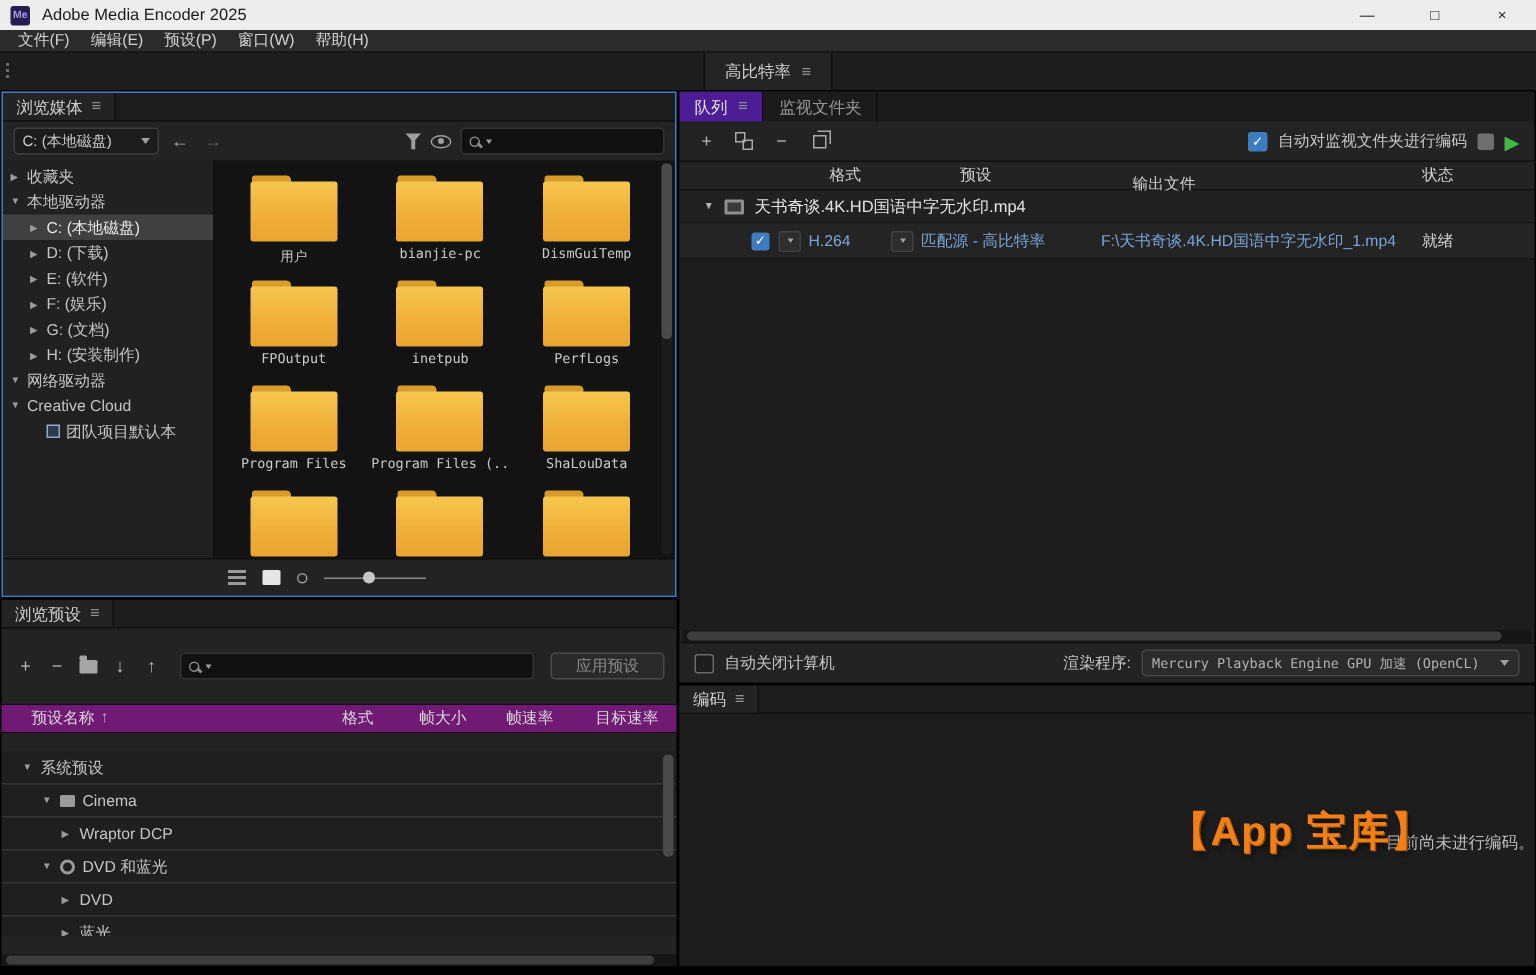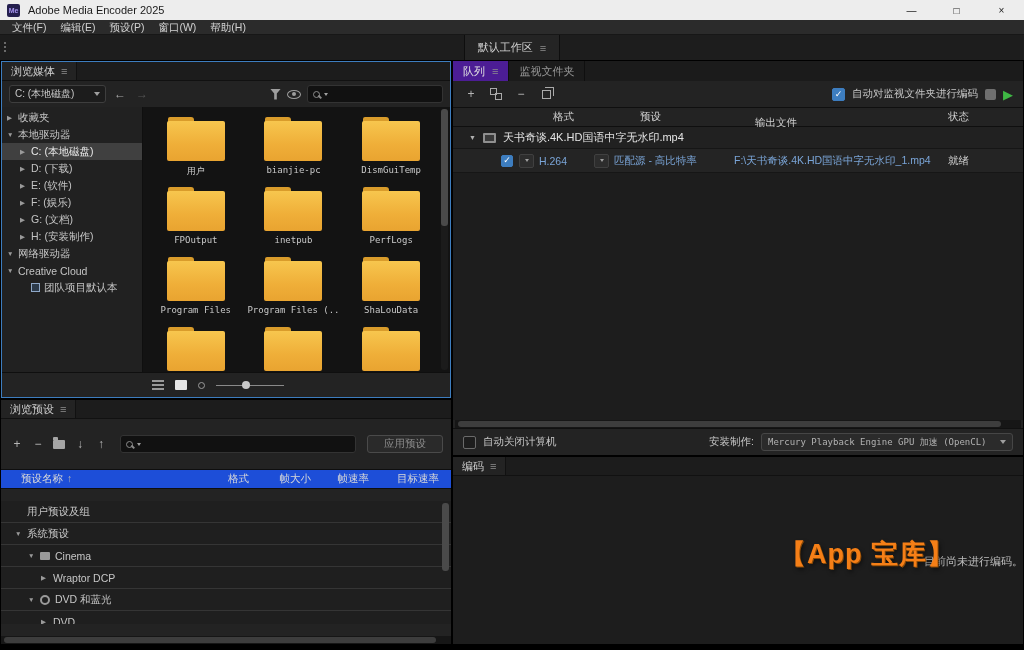--- a/index.html
+++ b/index.html
@@ -111,21 +111,21 @@
   .zoom-slider .handle { position:absolute; top:1px; left:26px; width:8px; height:8px; background:#c8c8c8; border-radius:50%; }
 
   
   .pb-toolbar { height:26px; flex:none; display:flex; align-items:center; gap:5px; padding:0 8px; }
   .mini-folder { width:12px; height:9px; background:#a5a5a5; border-radius:1px; position:relative; }
   .mini-folder::before { content:""; position:absolute; top:-3px; left:0; width:5px; height:3px;
                          background:#a5a5a5; border-radius:1px 1px 0 0; }
   .searchbox.pb { flex:1; margin:0 6px; }
   .apply-btn { width:76px; height:18px; background:#2a2a2a; border:1px solid #4a4a4a; border-radius:3px;
                color:#8b8b8b; font-size:10.5px; font-family:"Liberation Sans", sans-serif; }
-  .pb-colheader { height:20px; flex:none; display:flex; align-items:center; background:#1d4ed8;
+  .pb-colheader { height:20px; flex:none; display:flex; align-items:center; background:#701a75;
                   border-top:1px solid #0f0f0f; border-bottom:1px solid #0f0f0f;
                   font-size:10.5px; color:#d8d8d8; padding:0 12px 0 20px; }
   .pb-colheader .name { flex:1; display:flex; gap:4px; }
   .pb-colheader .sort { color:#b5b5b5; }
   .pb-colheader .c1 { width:62px; text-align:right; }
   .pb-colheader .c2 { width:62px; text-align:right; }
   .pb-colheader .c3 { width:58px; text-align:right; }
   .pb-colheader .c4 { width:70px; text-align:right; }
   .pb-rows { flex:1; position:relative; background:#1f1f1f; overflow:hidden; }
   .p-row { height:22px; display:flex; align-items:center; border-bottom:1px solid #353535;
@@ -216,21 +216,21 @@
       <div class="menu-item">预设(P)</div>
 
       <div class="menu-item">窗口(W)</div>
 
       <div class="menu-item">帮助(H)</div>
     </div>
 
   <div class="workspacebar">
     <div class="ws-grip"></div>
     <div class="ws-tab">
-      <span>默认工作区</span>
+      <span>高比特率</span>
       <span class="pmenu">≡</span>
     </div>
   </div>
 
   <div class="panel media-panel">
     <div class="panel-header">
       <div class="panel-tab">
         <span>浏览媒体</span>
         <span class="pmenu">≡</span>
       </div>
@@ -466,25 +466,20 @@
       <span class="c2">帧大小</span>
       <span class="c3">帧速率</span>
       <span class="c4">目标速率</span>
     </div>
     <div class="pb-rows">
 
       <div class="vscroll" style="height:55%; bottom:auto;">
           <div class="thumb" style="height:100%;"></div>
         </div>
 
-        <div class="p-row" data-arrow="none" style="--lvl: 0;">
-          <span class="arrow"></span>
-
-          <span>用户预设及组</span>
-        </div>
 
         <div class="p-row" data-arrow="down" style="--lvl: 0;">
           <span class="arrow"></span>
 
           <span>系统预设</span>
         </div>
 
         <div class="p-row" data-arrow="down" data-icon="cinema" style="--lvl: 1;">
           <span class="arrow"></span>
           <span class="p-icon"></span>
@@ -575,21 +570,21 @@
       <span class="q-link file">F:\天书奇谈.4K.HD国语中字无水印_1.mp4</span>
       <span class="q-status">就绪</span>
     </div>
     <div class="q-filler"></div>
     <div class="hscroll q">
         <div class="thumb"></div>
       </div>
     <div class="q-bottombar">
       <span class="checkbox"></span>
       <span class="q-auto-label">自动关闭计算机</span>
-      <span class="renderer-label">安装制作:</span>
+      <span class="renderer-label">渲染程序:</span>
       <div class="renderer-select">
         <span class="renderer-value">Mercury Playback Engine GPU 加速 (OpenCL)</span>
         <span class="chev"></span>
       </div>
     </div>
   </div>
 
   <div class="panel encoding-panel">
     <div class="panel-header">
       <div class="panel-tab">

